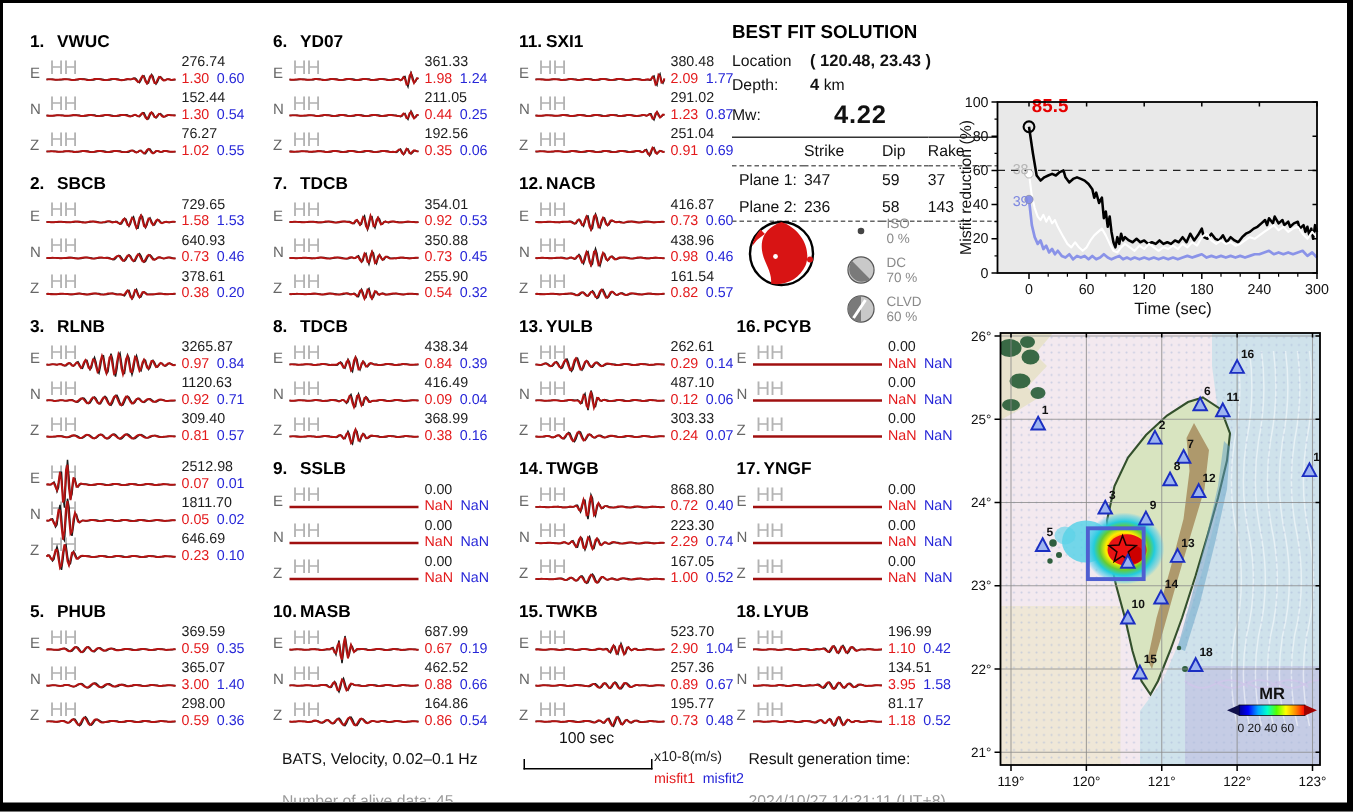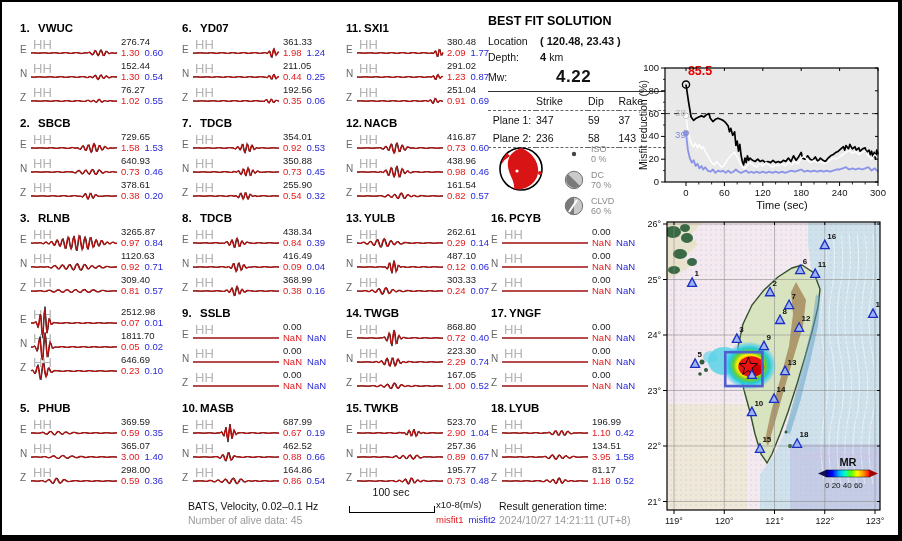--- a/index.html
+++ b/index.html
@@ -37,21 +37,21 @@
   .mtleg{position:absolute;left:76px;top:124px}
   .mti{display:flex;align-items:flex-end;height:26px}
   .mti svg{margin-right:7px}
   .mtt{font-size:9px;color:#8a8a8a;line-height:10px}
   .evhdr{position:absolute;left:664px;top:6px;width:214px;text-align:center;
     font-weight:bold;font-size:17px;line-height:24px;color:#000}
   #misfit-svg{position:absolute;left:636px;top:50px}
   #map-svg{position:absolute;left:638px;top:212px}
   .fnote{position:absolute;font-size:10.5px}
   .fb{color:#111}
-  .fg{color:#9a9a9a;margin-top:2px}
+  .fg{color:#9a9a9a;margin-top:16px}
   .scaleb{position:absolute;width:84px;height:6px;border-left:1.5px solid #000;
     border-right:1.5px solid #000;border-bottom:1.5px solid #000}
   .scalet{position:absolute;width:88px;text-align:center;font-size:10.5px;color:#111}
   .funits{position:absolute;font-size:9.5px;color:#222}
   .fmis{position:absolute;font-size:9.5px}
   svg text{font-family:"Liberation Sans",sans-serif}
 </style>
 </head>
 <body>
 

